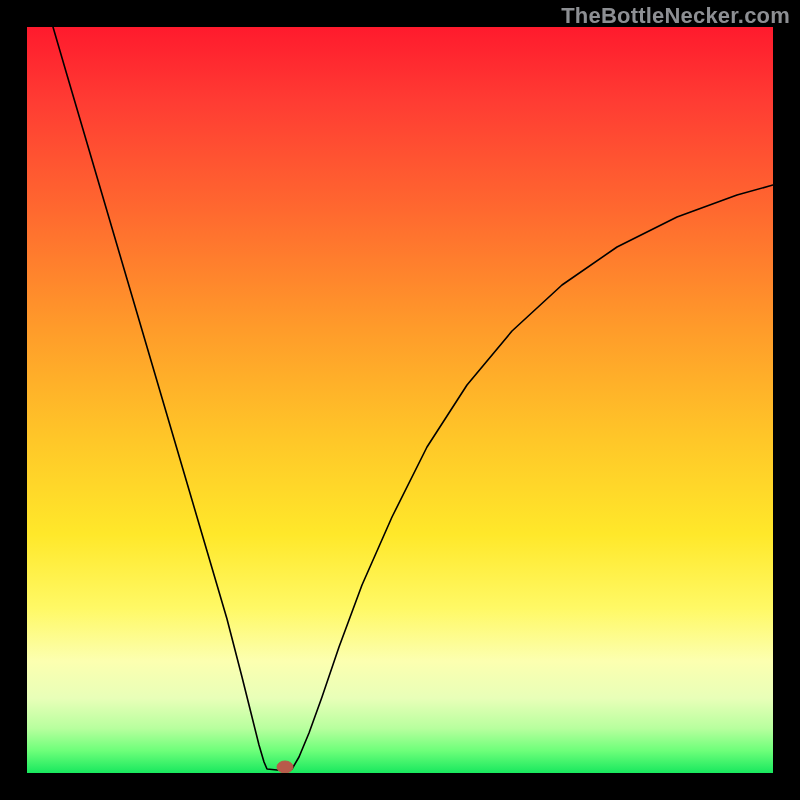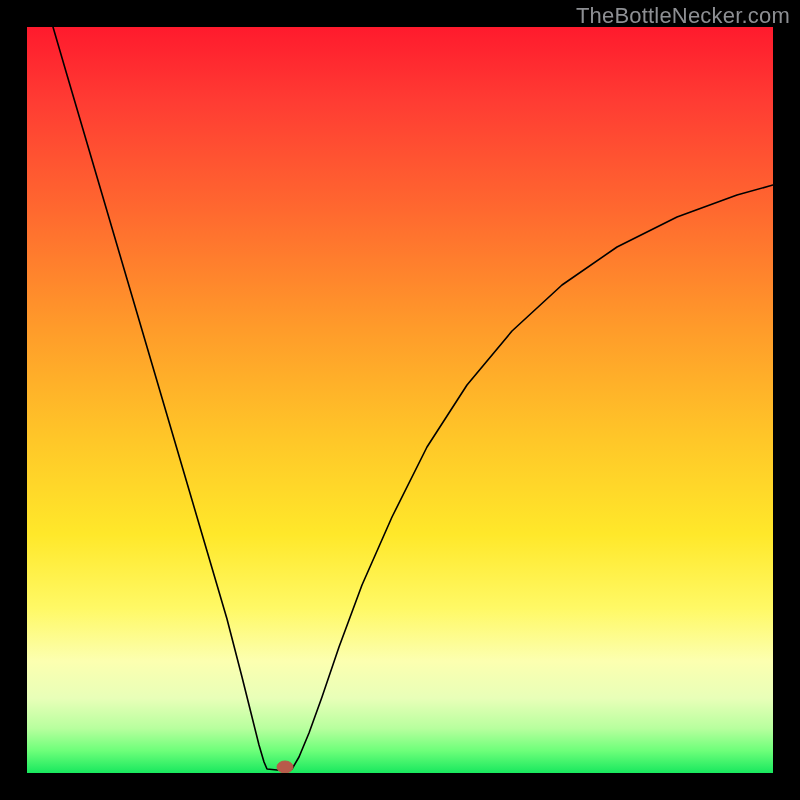--- a/index.html
+++ b/index.html
@@ -62,21 +62,21 @@
     fill: #b85a4a;
     stroke: #b85a4a;
   }
   .watermark {
     position: absolute;
     top: 3px;
     right: 10px;
     color: #8d8f93;
     font-size: 22px;
     letter-spacing: 0.2px;
-    font-weight: 400;
+    font-weight: 700;
     user-select: none;
   }
 </style>
 </head>
 <body>
 
 <div class="frame">
 
   <div class="watermark">TheBottleNecker.com</div>
 

